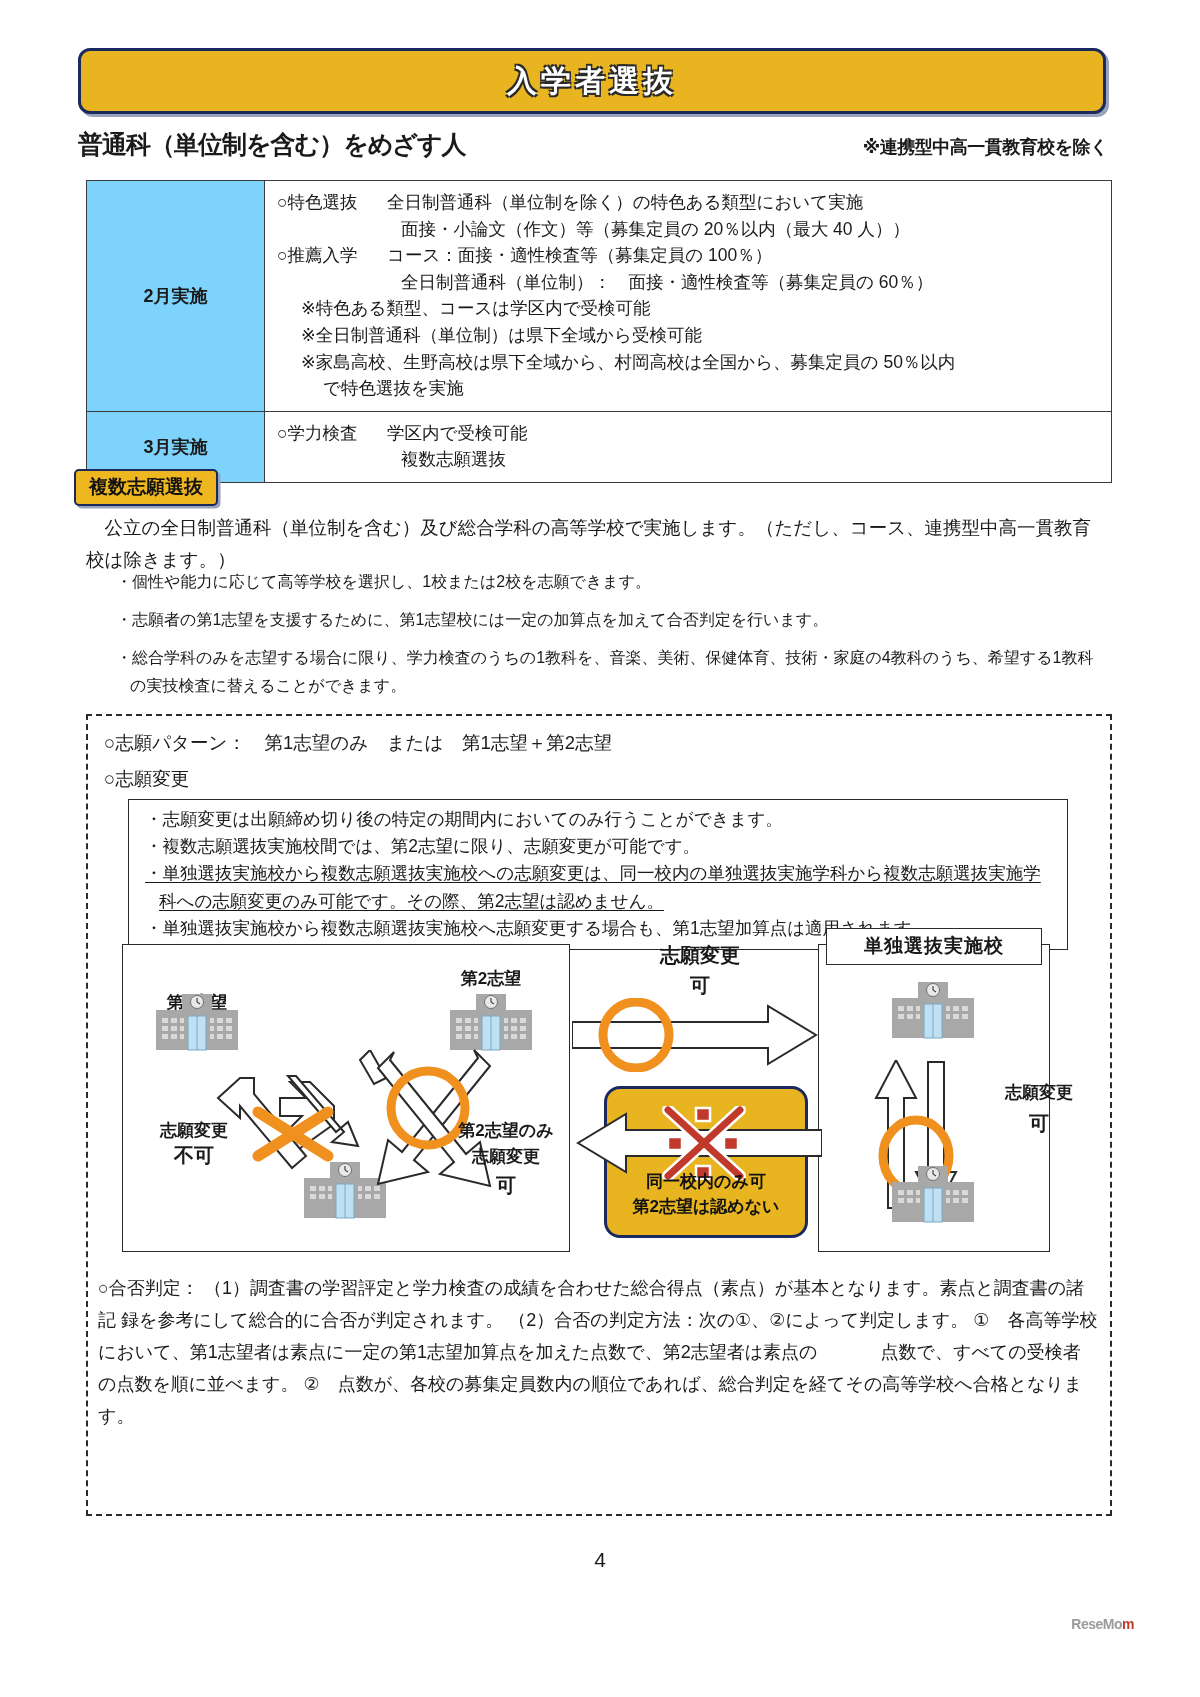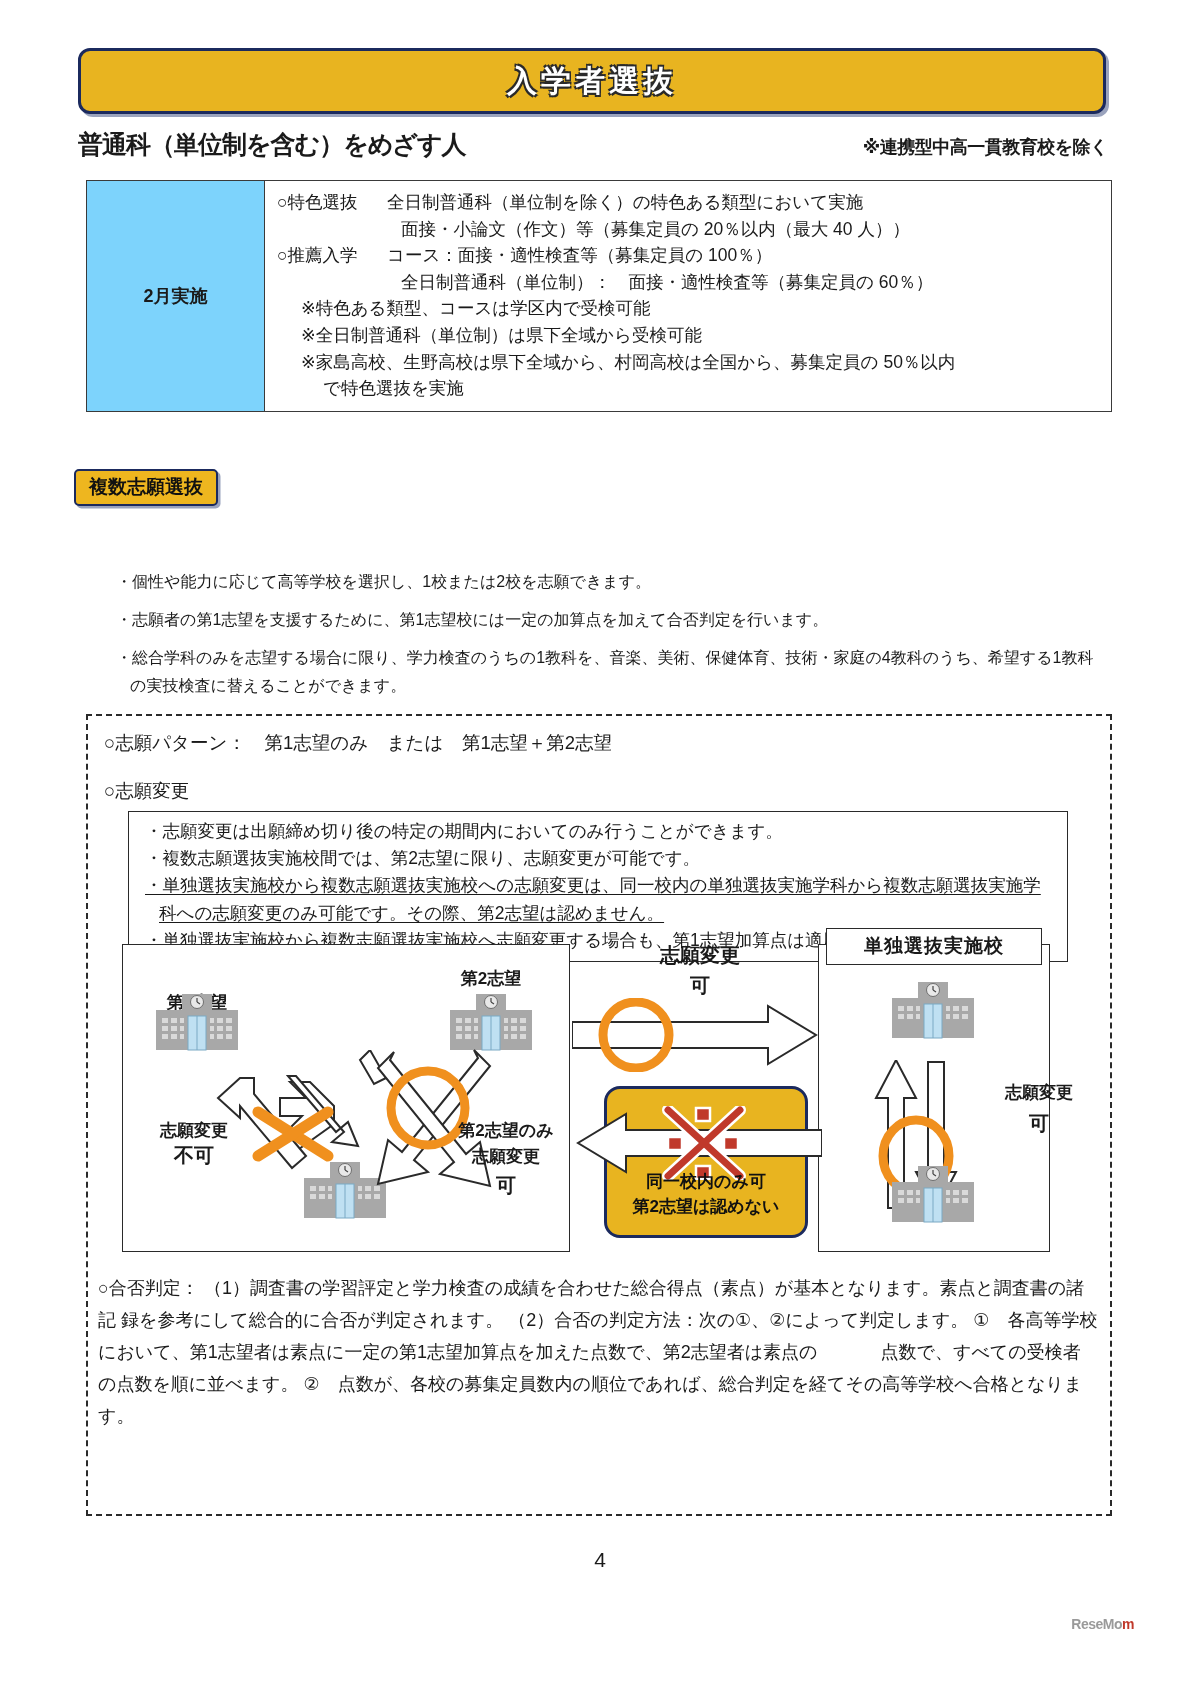--- a/index.html
+++ b/index.html
@@ -66,21 +66,21 @@
   .blist .bi { display:block; padding-left:44px; text-indent:-14px; margin-bottom:10px; }
 
   
   .dashed {
     position:absolute; left:86px; top:714px; width:1026px; height:802px;
     border:2px dashed #2a2a2a;
   }
   .dashed-inner { position:relative; width:100%; height:100%; padding:12px 16px; }
 
   .line-pattern { font-size:18.5px; line-height:1.6; }
-  .line-henkou { font-size:18.5px; line-height:1.6; margin-top:18px; }
+  .line-henkou { font-size:18.5px; line-height:1.6; margin-top:6px; }
 
   .rulebox {
     margin:6px 0 0 24px; width:940px;
     border:1.4px solid #2a2a2a; padding:6px 10px 7px 10px;
     font-size:17.5px; line-height:1.55;
   }
   .rulebox .ri { display:block; padding-left:20px; text-indent:-14px; }
   .u { text-decoration:underline; text-underline-offset:3px; }
 
   
@@ -145,27 +145,37 @@
           <span class="ind0"><span class="lbl">○特色選抜</span><span>全日制普通科（単位制を除く）の特色ある類型において実施</span></span>
           <span class="ind1">面接・小論文（作文）等（募集定員の 20％以内（最大 40 人））</span>
           <span class="ind0"><span class="lbl">○推薦入学</span><span>コース：面接・適性検査等（募集定員の 100％）</span></span>
           <span class="ind1">全日制普通科（単位制）：　面接・適性検査等（募集定員の 60％）</span>
           <span class="ind2">※特色ある類型、コースは学区内で受検可能</span>
           <span class="ind2">※全日制普通科（単位制）は県下全域から受検可能</span>
           <span class="ind2">※家島高校、生野高校は県下全域から、村岡高校は全国から、募集定員の 50％以内</span>
           <span class="ind3">で特色選抜を実施</span>
         </td>
       </tr>
+      <tr>
+        <td class="mon">3月実施</td>
+        <td class="body">
+          <span class="ind0"><span class="lbl">○学力検査</span><span>学区内で受検可能</span></span>
+          <span class="ind1">複数志願選抜</span>
+        </td>
+      </tr>
     </tbody>
   </table>
 
   <div class="tag-wrap">
     <span class="tag">複数志願選抜</span>
   </div>
 
+  <div class="intro">
+    <p>公立の全日制普通科（単位制を含む）及び総合学科の高等学校で実施します。（ただし、コース、連携型中高一貫教育校は除きます。）</p>
+  </div>
 
   <div class="blist">
     <span class="bi">・個性や能力に応じて高等学校を選択し、1校または2校を志願できます。</span>
     <span class="bi">・志願者の第1志望を支援するために、第1志望校には一定の加算点を加えて合否判定を行います。</span>
     <span class="bi">・総合学科のみを志望する場合に限り、学力検査のうちの1教科を、音楽、美術、保健体育、技術・家庭の4教科のうち、希望する1教科の実技検査に替えることができます。</span>
   </div>
 
   <div class="dashed">
     <div class="dashed-inner">
 

